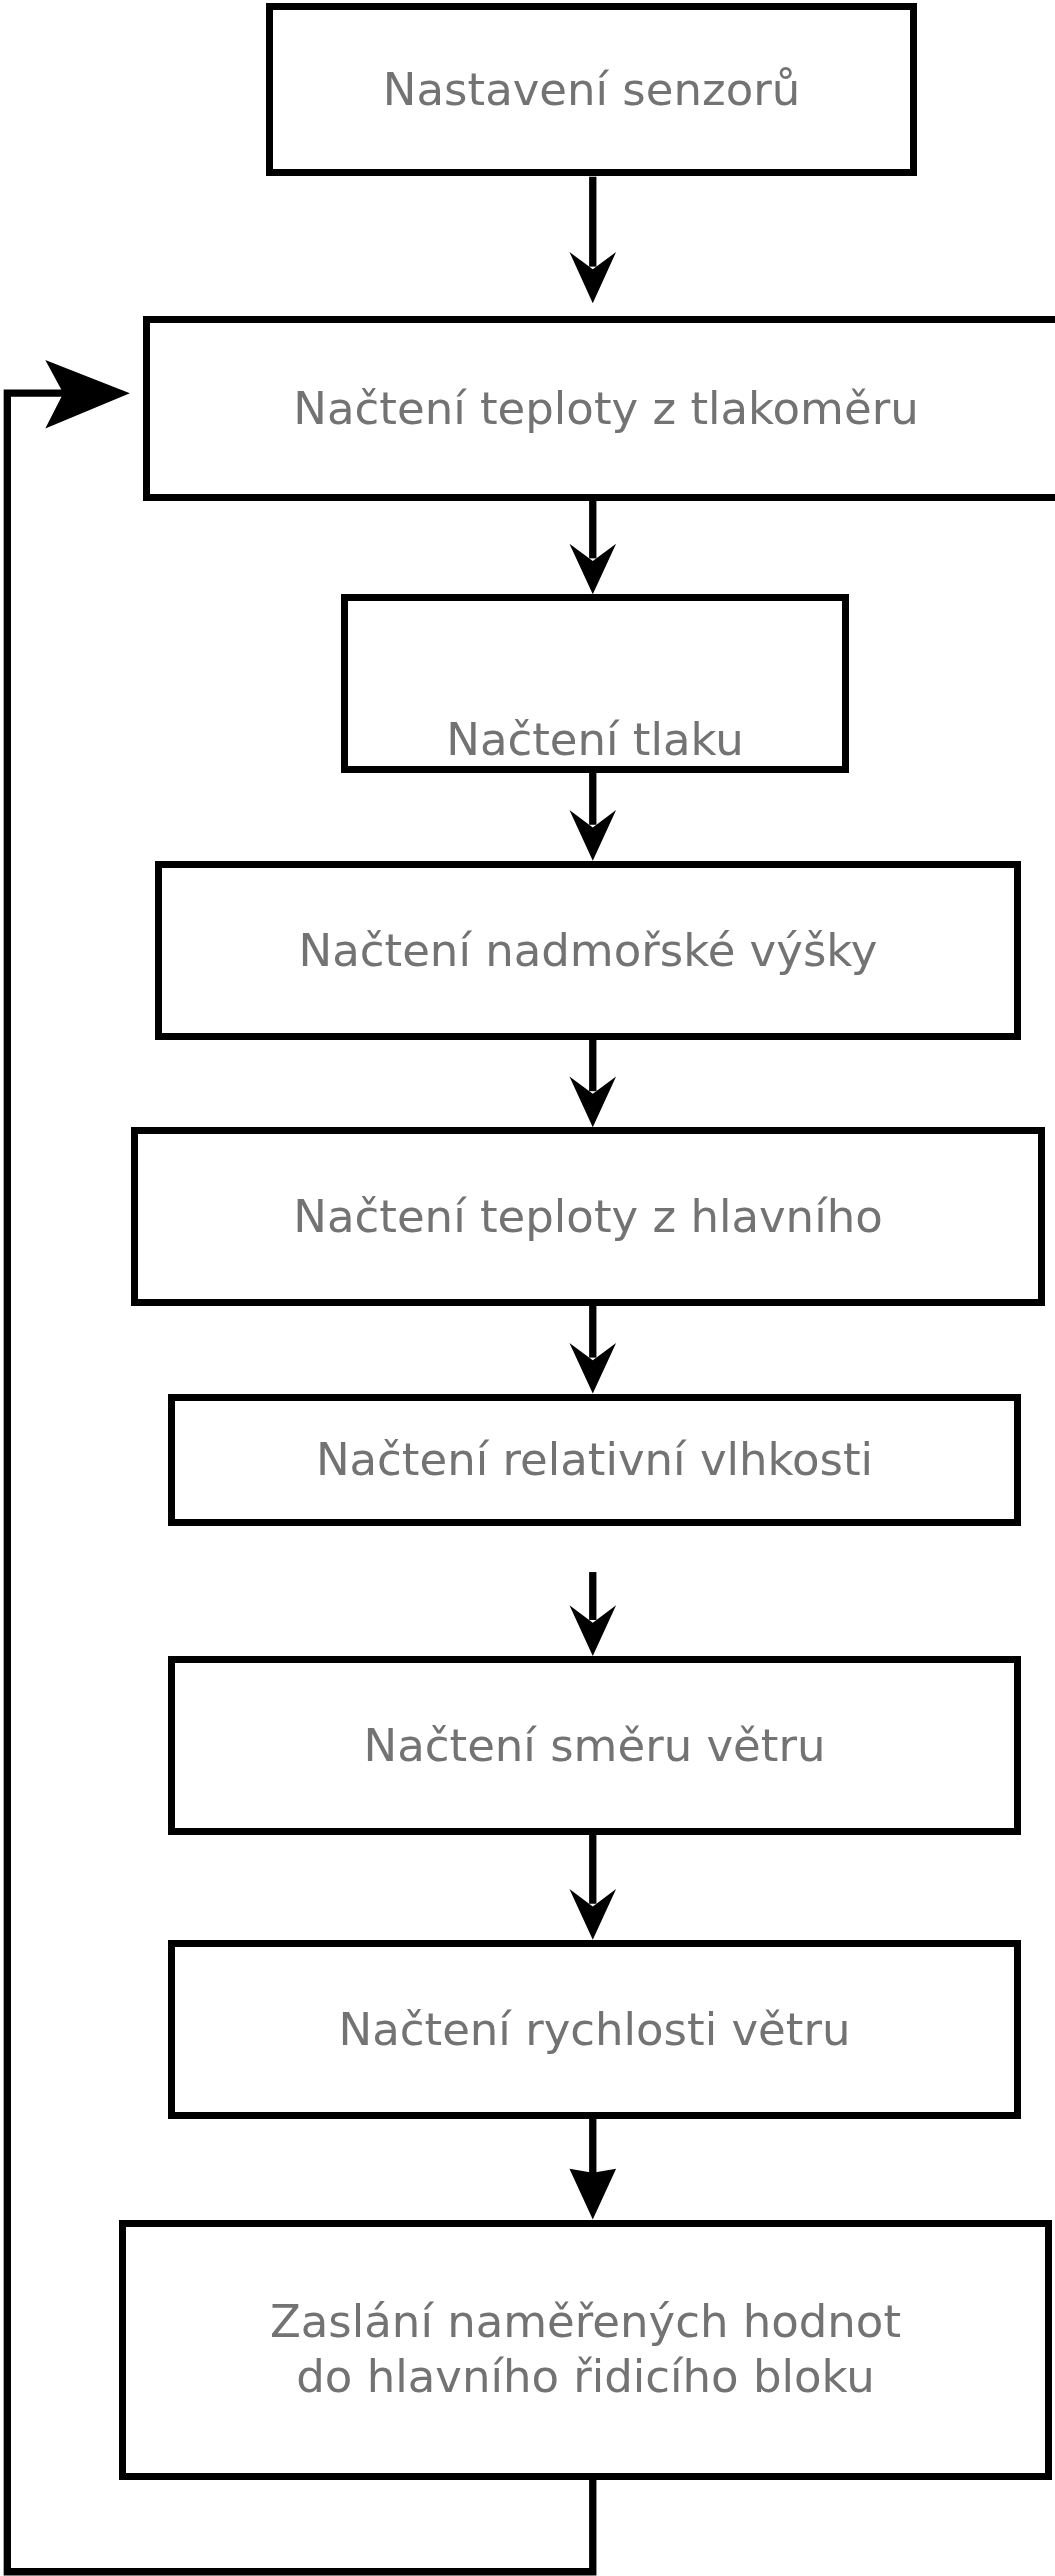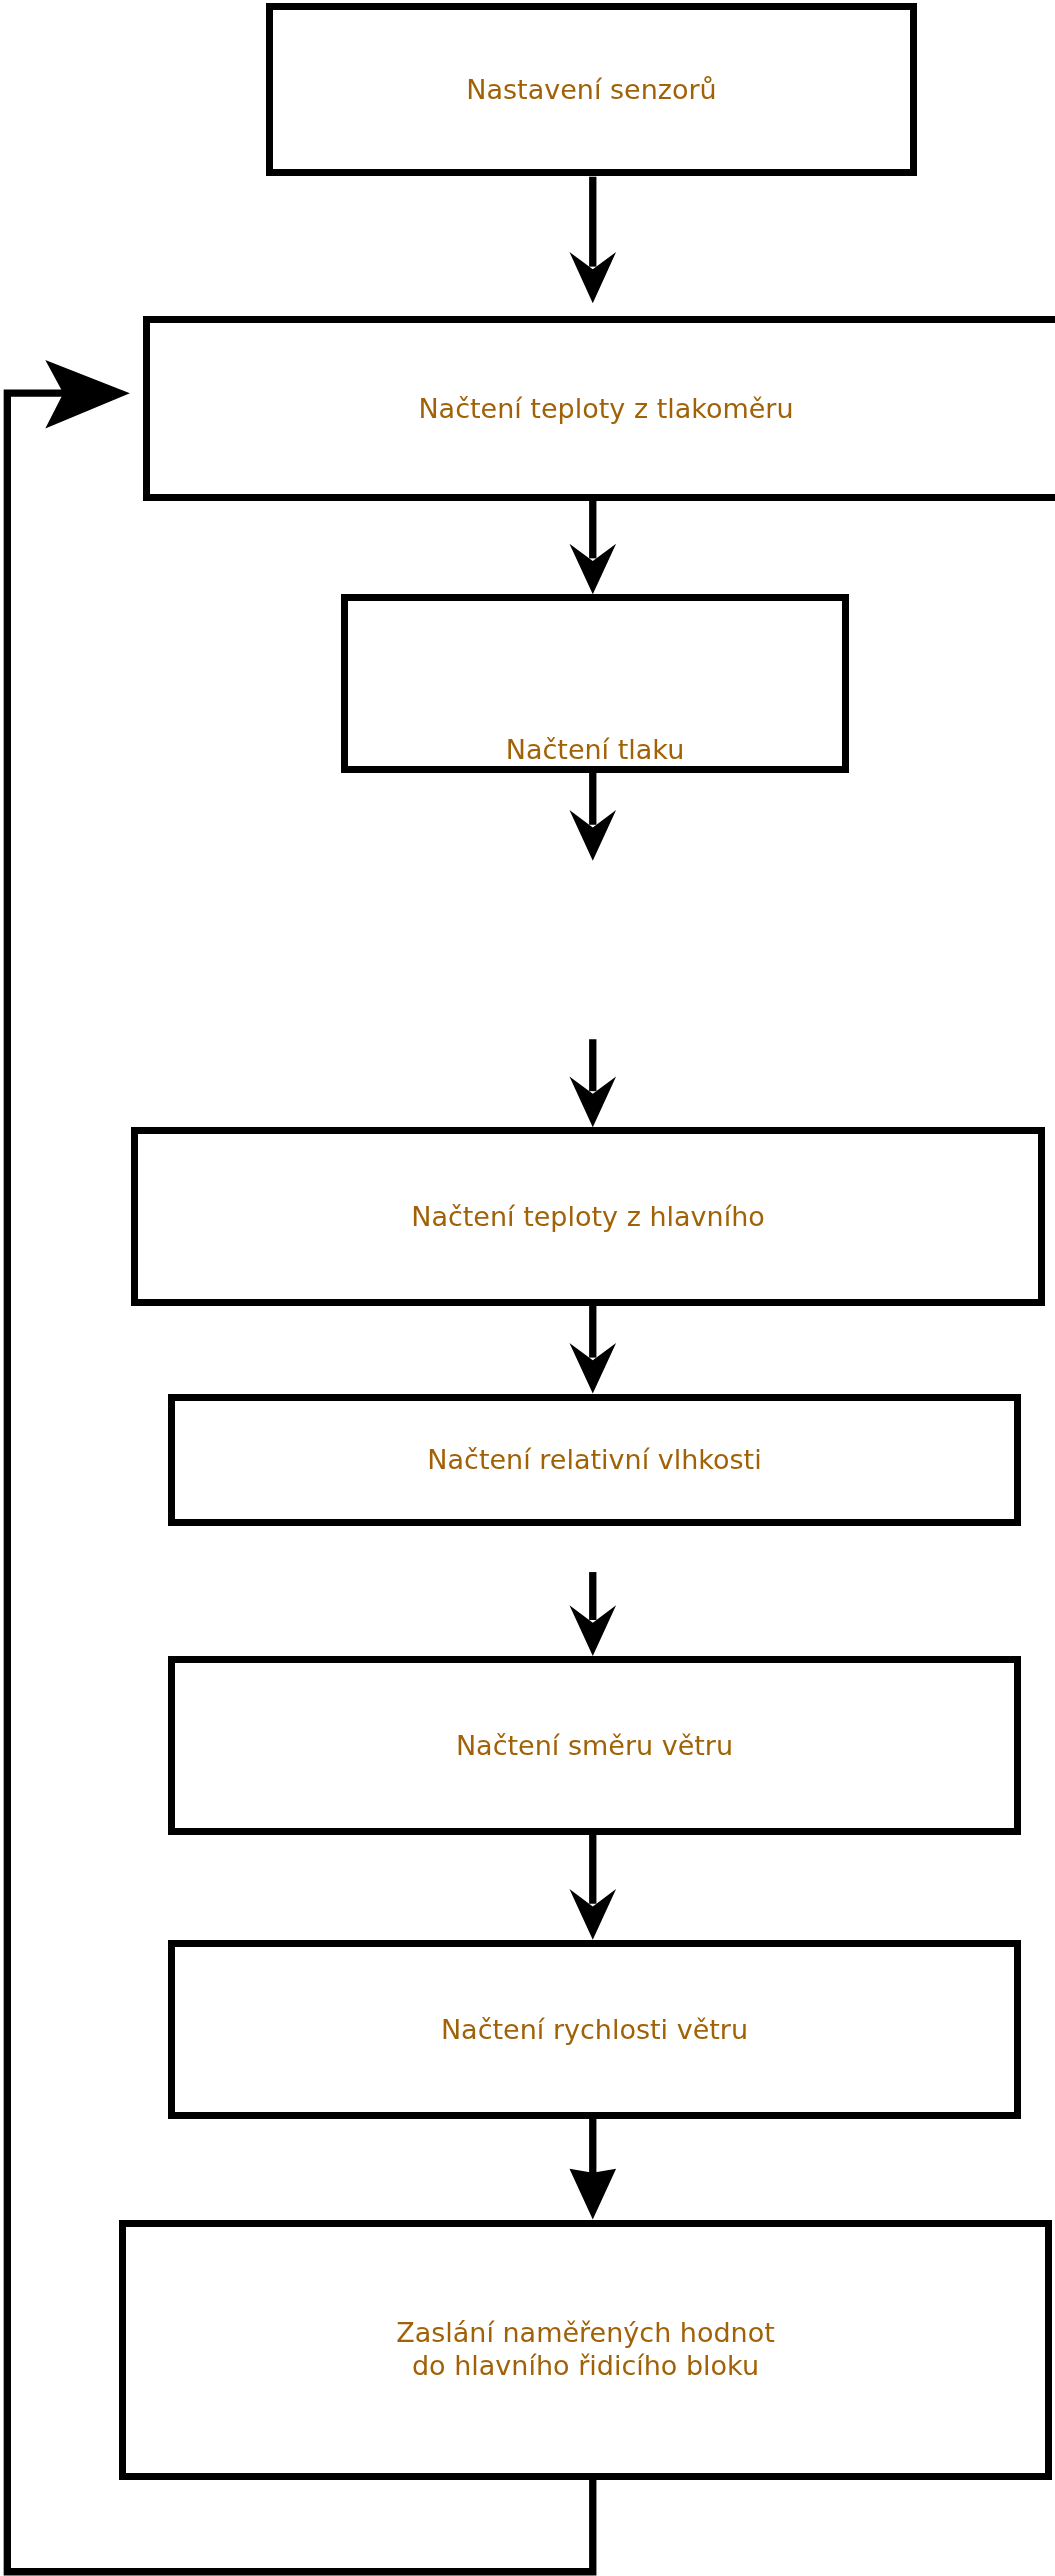--- a/index.html
+++ b/index.html
@@ -38,23 +38,23 @@
     position: absolute;
     box-sizing: border-box;
     background: #ffffff;
     border: 7.3px solid #000000;
     display: flex;
     align-items: center;
     justify-content: center;
     pointer-events: auto;
   }
   .node-label {
-    color: #a16207;
+    color: #737373;
     font-family: "DejaVu Sans", "Liberation Sans", sans-serif;
-    font-size: 27px;
+    font-size: 45px;
     font-weight: 400;
     line-height: 1.18;
     text-align: center;
     white-space: pre-line;
     letter-spacing: 0px;
     padding: 0 9.3px;
   }
   .node-label.two-line {
     line-height: 1.22;
   }
@@ -119,20 +119,23 @@
     </div>
 
     <div class="node" style="left:127px; top:316px; width:926px; height:185px;margin-left:16px;">
       <div class="node-label">Načtení teploty z tlakoměru</div>
     </div>
 
     <div class="node" style="left:341px; top:594px; width:508px; height:179px;align-items:flex-end;">
       <div class="node-label">Načtení tlaku</div>
     </div>
 
+    <div class="node" style="left:155px; top:861px; width:866px; height:179px;">
+      <div class="node-label">Načtení nadmořské výšky</div>
+    </div>
 
     <div class="node" style="left:131px; top:1127px; width:914px; height:179px;">
       <div class="node-label">Načtení teploty z hlavního</div>
     </div>
 
     <div class="node" style="left:168px; top:1394px; width:853px; height:132px;">
       <div class="node-label">Načtení relativní vlhkosti</div>
     </div>
 
     <div class="node" style="left:168px; top:1656px; width:853px; height:179px;">

